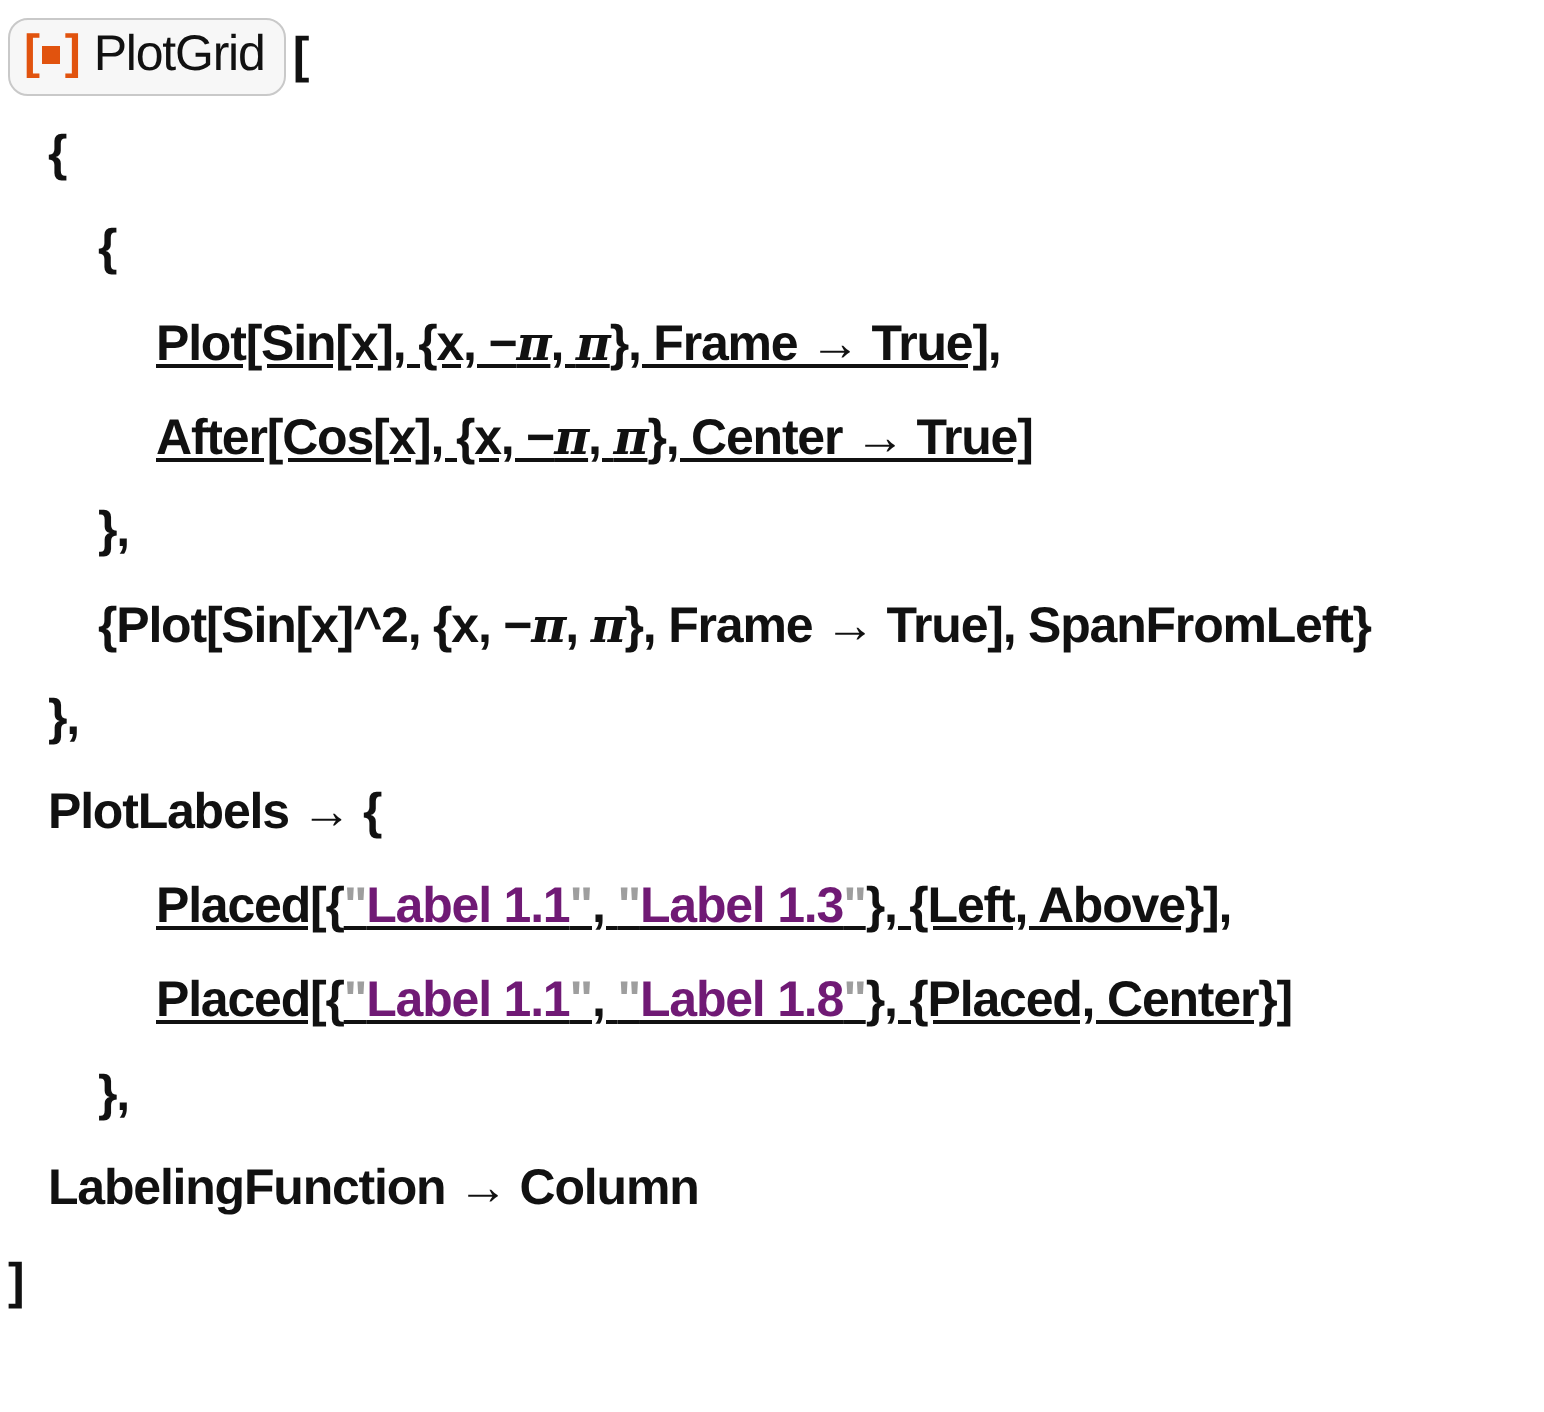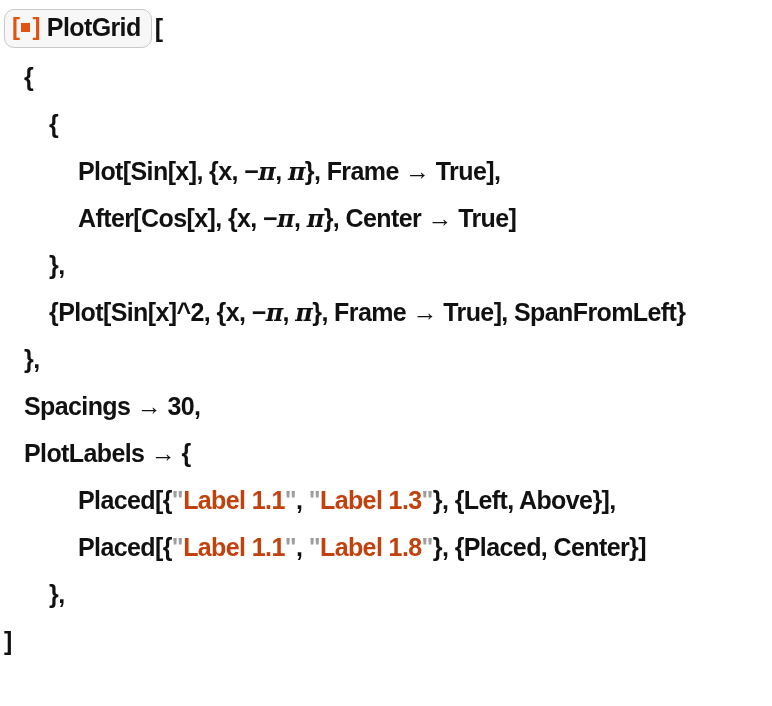--- a/index.html
+++ b/index.html
@@ -28,24 +28,24 @@
   }
   .line-header {
     height: 52px;
     line-height: 52px;
     display: flex;
     align-items: center;
   }
   .ind-0 { padding-left: 0; }
   .ind-1 { padding-left: 20px; }
   .ind-2 { padding-left: 45px; }
-  .ind-3 { padding-left: 74px; }
+  .ind-3 { padding-left: 74px; text-decoration: underline; }
 
   .tok-k  { color: #111111; }
-  .tok-s  { color: #c2410c; }
+  .tok-s  { color: #701a75; }
   .tok-q  { color: #9e9e9e; }
   .tok-pi {
     color: #111111;
     font-family: "DejaVu Serif", serif;
     font-style: italic;
     font-weight: 700;
     font-size: 24px;
   }
 
   .rf-badge {
@@ -70,21 +70,21 @@
   }
   .rf-sq {
     display: inline-block;
     width: 9px;
     height: 9px;
     background: #e1530e;
     margin: 0 2px;
   }
   .rf-name {
     color: #111111;
-    font-weight: 700;
+    font-weight: 400;
     font-size: 25px;
   }
   .open-bracket { margin-left: 1px; }
 </style>
 </head>
 <body>
 
 <div class="cell">
 
   <div class="line line-header ind-0">
@@ -102,26 +102,26 @@
   <div class="line ind-3"><span class="tok-k">Plot[Sin[x], {x, −</span><span class="tok-pi">π</span><span class="tok-k">, </span><span class="tok-pi">π</span><span class="tok-k">}, Frame → True],</span></div>
 
   <div class="line ind-3"><span class="tok-k">After[Cos[x], {x, −</span><span class="tok-pi">π</span><span class="tok-k">, </span><span class="tok-pi">π</span><span class="tok-k">}, Center → True]</span></div>
 
   <div class="line ind-2"><span class="tok-k">},</span></div>
 
   <div class="line ind-2"><span class="tok-k">{Plot[Sin[x]^2, {x, −</span><span class="tok-pi">π</span><span class="tok-k">, </span><span class="tok-pi">π</span><span class="tok-k">}, Frame → True], SpanFromLeft}</span></div>
 
   <div class="line ind-1"><span class="tok-k">},</span></div>
 
-  <div class="line ind-1"><span class="tok-k">Spacings → 30,</span></div>
 
   <div class="line ind-1"><span class="tok-k">PlotLabels → {</span></div>
 
   <div class="line ind-3"><span class="tok-k">Placed[{</span><span class="tok-q">"</span><span class="tok-s">Label 1.1</span><span class="tok-q">"</span><span class="tok-k">, </span><span class="tok-q">"</span><span class="tok-s">Label 1.3</span><span class="tok-q">"</span><span class="tok-k">}, {Left, Above}],</span></div>
 
   <div class="line ind-3"><span class="tok-k">Placed[{</span><span class="tok-q">"</span><span class="tok-s">Label 1.1</span><span class="tok-q">"</span><span class="tok-k">, </span><span class="tok-q">"</span><span class="tok-s">Label 1.8</span><span class="tok-q">"</span><span class="tok-k">}, {Placed, Center}]</span></div>
 
   <div class="line ind-2"><span class="tok-k">},</span></div>
 
+  <div class="line ind-1"><span class="tok-k">LabelingFunction → Column</span></div>
 
   <div class="line ind-0"><span class="tok-k">]</span></div>
 
 </div>
 
 </body></html>

